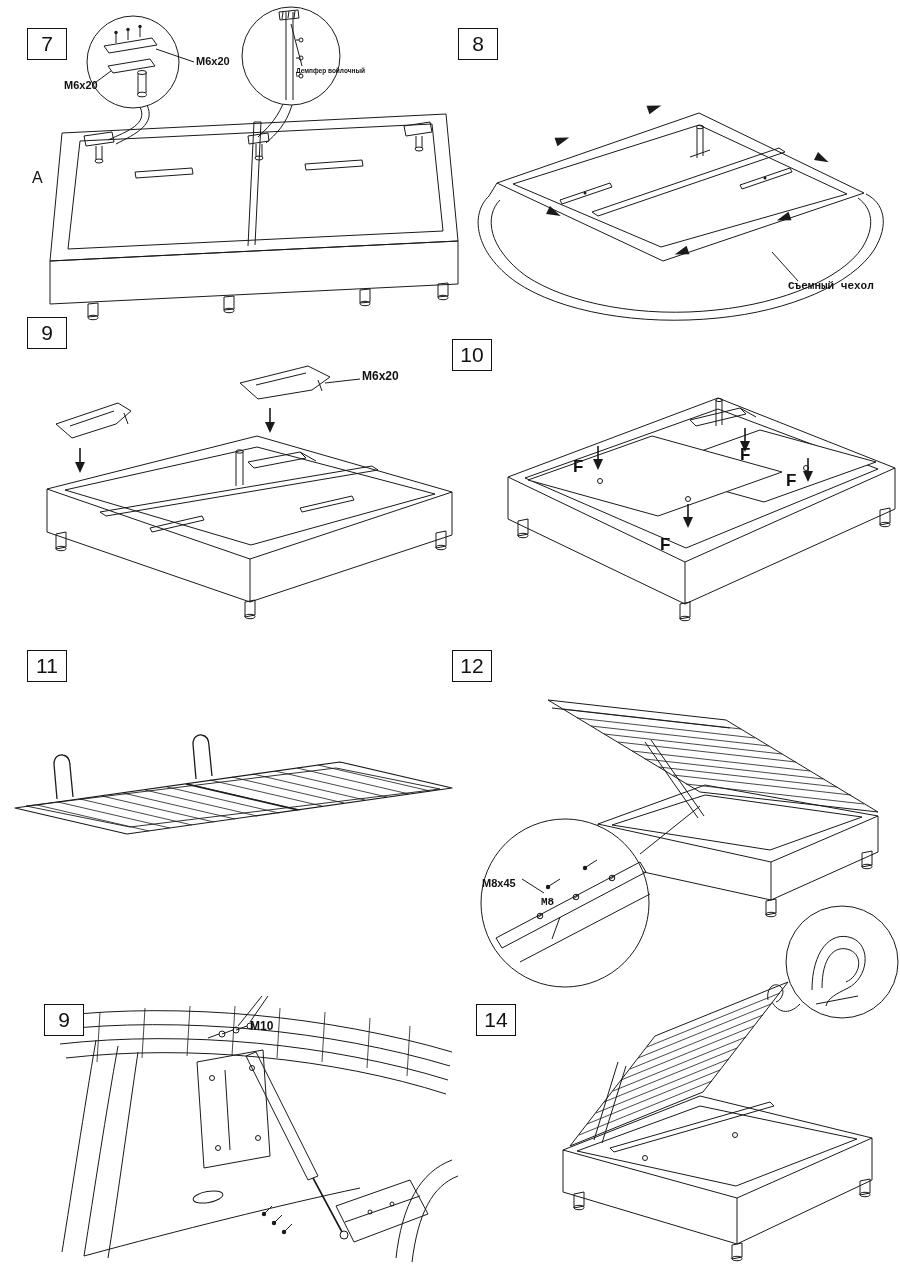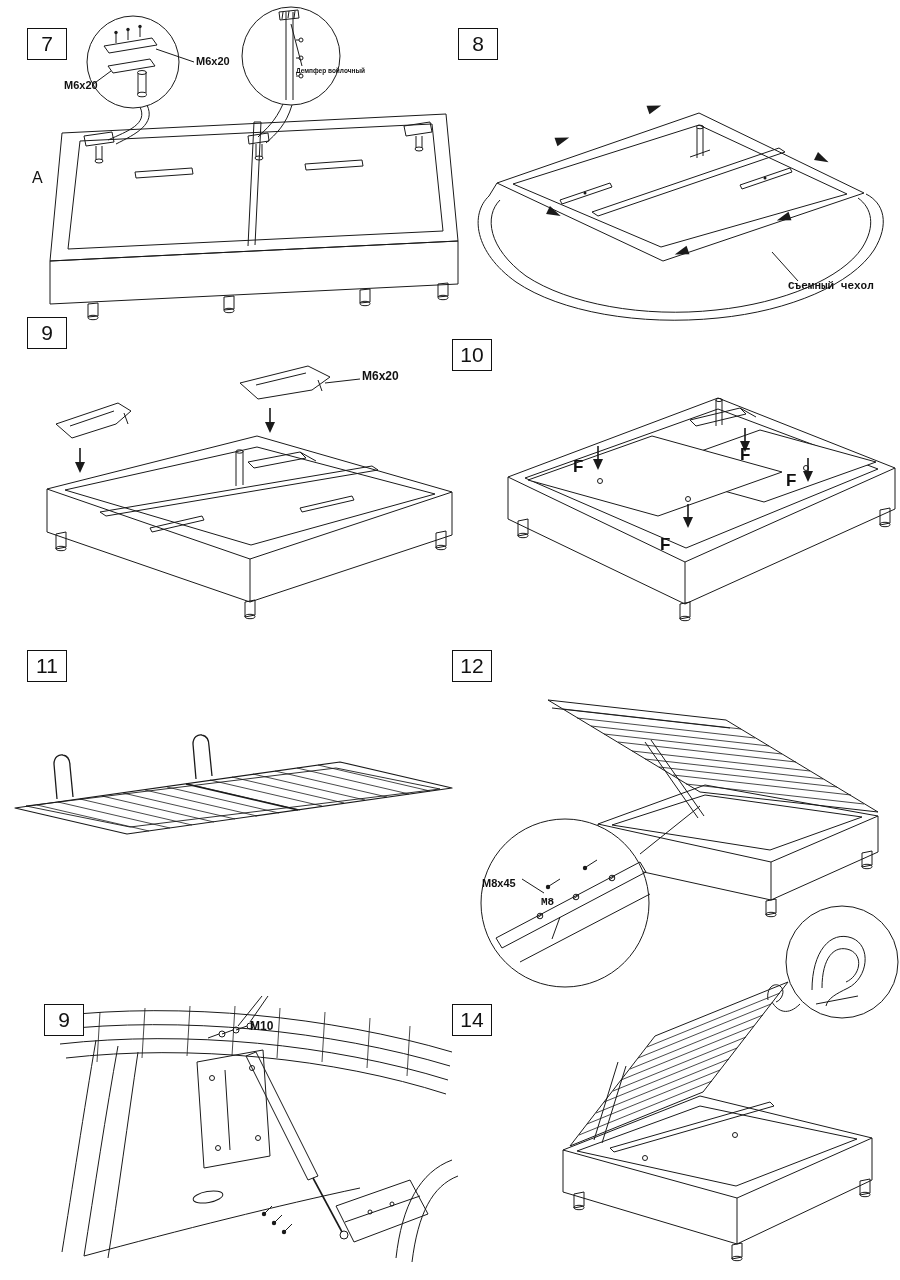--- a/index.html
+++ b/index.html
@@ -279,21 +279,21 @@
   </g>
 </svg>
 
 <div class="stepnum" style="left:27px;top:28px;">7</div>
 <div class="stepnum" style="left:458px;top:28px;">8</div>
 <div class="stepnum" style="left:27px;top:317px;">9</div>
 <div class="stepnum" style="left:452px;top:317px;margin-top:22px;">10</div>
 <div class="stepnum" style="left:27px;top:650px;">11</div>
 <div class="stepnum" style="left:452px;top:650px;">12</div>
 <div class="stepnum" style="left:44px;top:1004px;">9</div>
-<div class="stepnum" style="left:452px;top:1004px;">14</div>
+<div class="stepnum" style="left:476px;top:1004px;">14</div>
 
 <div class="label" style="left:196px;top:56px;">M6x20</div>
 <div class="label" style="left:64px;top:80px;">M6x20</div>
 <div class="label small" style="left:296px;top:68px;">Демпфер войлочный</div>
 <div class="label view" style="left:32px;top:170px;">A</div>
 
 <div class="label" style="left:788px;top:281px;font-family:Liberation Mono, monospace;">Съемный чехол</div>
 
 <div class="label m12" style="left:362px;top:370px;">M6x20</div>
 

